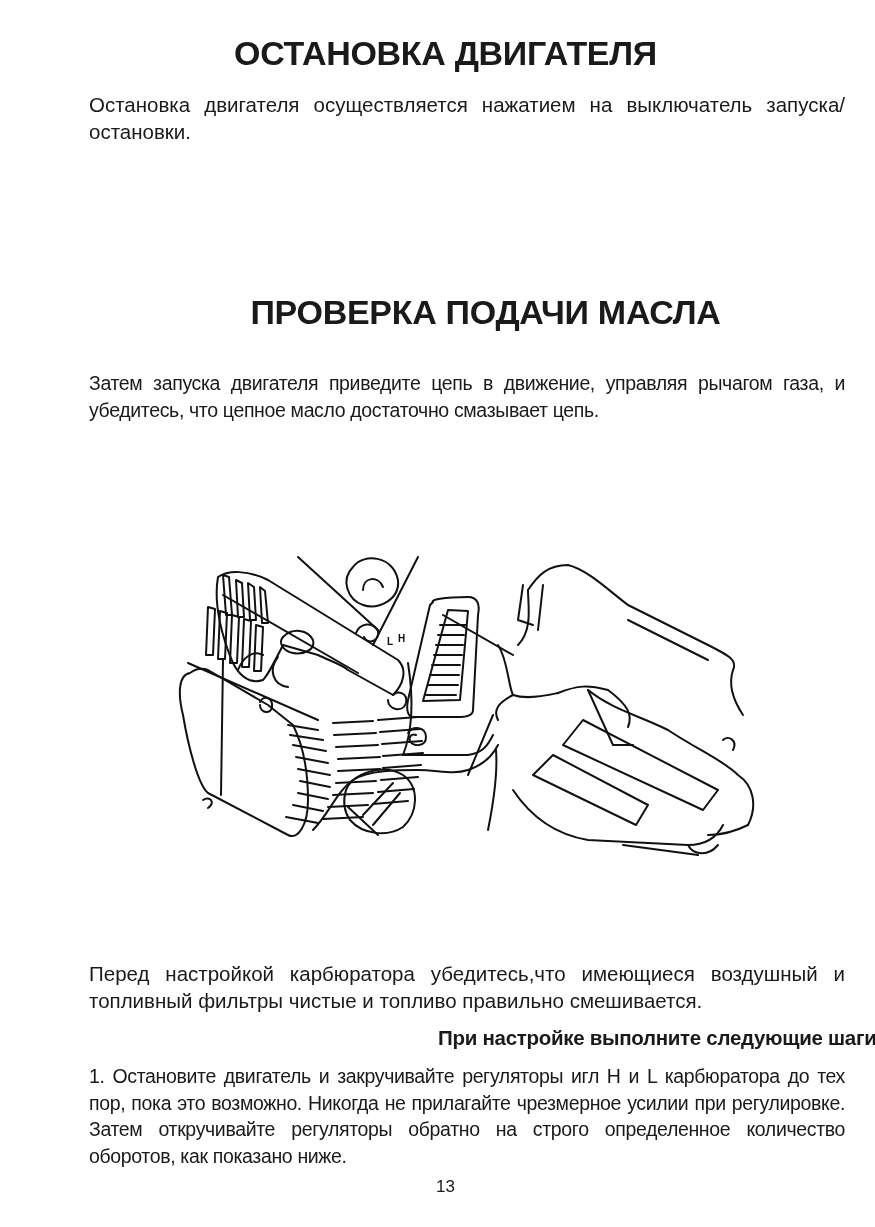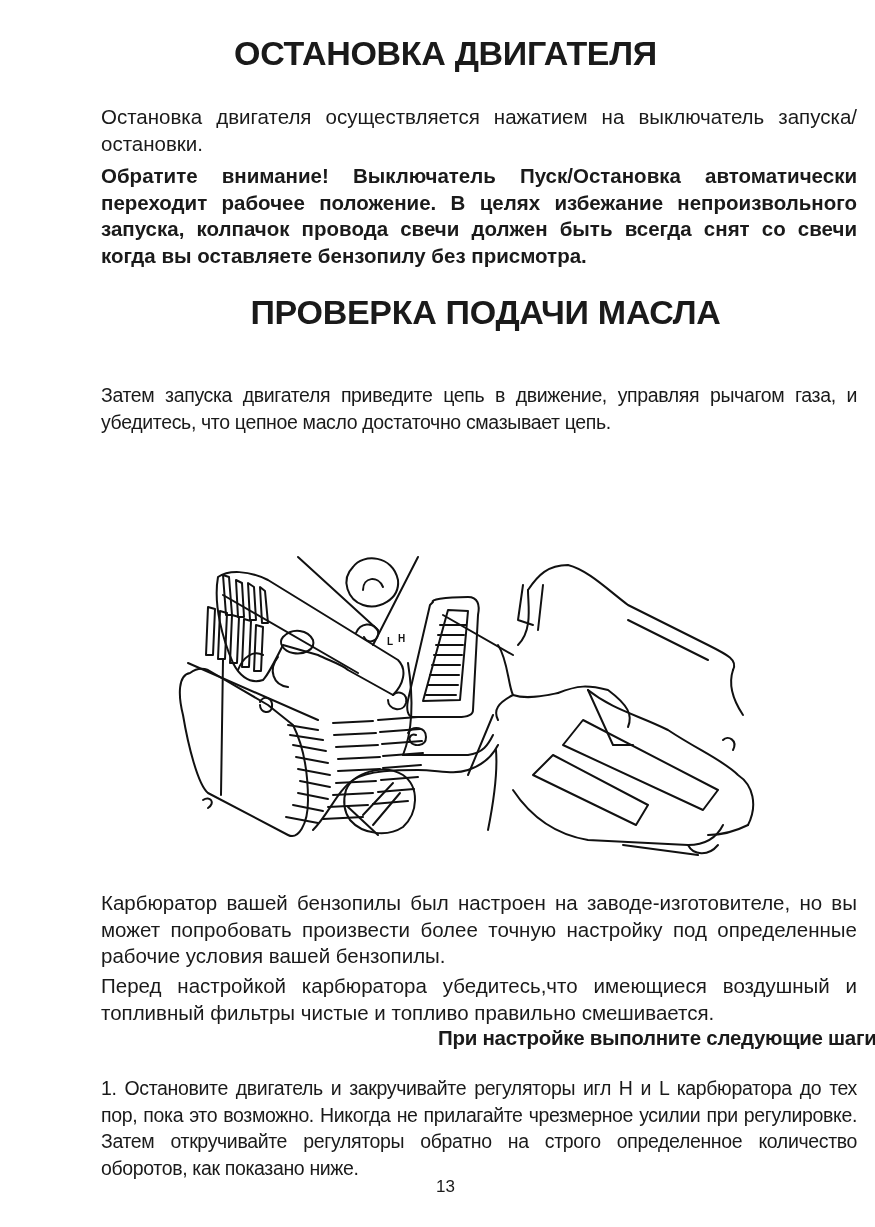--- a/index.html
+++ b/index.html
@@ -31,21 +31,21 @@
       margin: 0;
     }
     .para {
       position: absolute;
       left: 81px;
       width: 756px;
       font-size: 20.5px;
       line-height: 26.5px;
       text-align: justify;
       text-align-last: left;
-      margin: 12px;
+      margin: 0;
     }
     .para.bold { font-weight: bold; }
     .para.narrow {
       font-size: 19.5px;
       letter-spacing: -0.35px;
       line-height: 26.5px;
     }
     .subheading {
       position: absolute;
       left: 0; width: 875px;
@@ -90,21 +90,20 @@
   </style>
 </head>
 <body>
 
 <div class="page">
 
   <h1 class="heading" style="top:33px;">ОСТАНОВКА ДВИГАТЕЛЯ</h1>
 
   <p class="para" style="top:92px;">Остановка двигателя осуществляется нажатием на выключатель запуска/остановки.</p>
 
-  <p class="para bold" style="top:151px;">Обратите внимание! Выключатель Пуск/Остановка  автоматически переходит рабочее положение. В целях избежание непроизвольного запуска, колпачок провода свечи должен быть всегда снят со свечи когда вы оставляете  бензопилу без присмотра.</p>
 
   <h1 class="heading" style="top:292px;padding-left:40px;">ПРОВЕРКА ПОДАЧИ МАСЛА</h1>
 
   <p class="para narrow" style="top:370px;">Затем запуска двигателя приведите цепь в движение, управляя  рычагом газа, и убедитесь, что цепное масло достаточно смазывает цепь.</p>
 
 
   <div class="figure">
     <svg viewBox="0 0 610 315">
 
       <path d="M 130 12 L 210 85"></path>
@@ -205,21 +204,20 @@
       <path d="M 385 210 L 480 260 L 468 280 L 365 230 Z"></path>
       <path d="M 345 245 C 365 275, 390 290, 420 295 L 520 300 C 540 300, 550 290, 555 280"></path>
       <path d="M 520 300 C 525 310, 540 312, 550 300"></path>
       <path d="M 580 280 C 570 285, 555 290, 540 290"></path>
       <path d="M 455 300 L 530 310"></path>
     </svg>
     <span class="fig-label" style="left:219px; top:91px;">L</span>
     <span class="fig-label" style="left:230px; top:88px;">H</span>
   </div>
 
-  <p class="para" style="top:878px;">Карбюратор вашей бензопилы был настроен на заводе-изготовителе, но вы может попробовать произвести более точную настройку под определенные рабочие условия вашей бензопилы.</p>
 
   <p class="para" style="top:961px;">Перед настройкой карбюратора убедитесь,что имеющиеся воздушный и топливный фильтры чистые и топливо правильно смешивается.</p>
 
   <h2 class="subheading" style="top:1025px;">При настройке выполните следующие шаги:</h2>
 
   <p class="para narrow" style="top:1063px;">1. Остановите двигатель и закручивайте регуляторы игл H и L карбюратора до тех пор, пока это возможно. Никогда не прилагайте чрезмерное усилии при регулировке. Затем откручивайте регуляторы обратно на строго определенное количество оборотов, как показано ниже.</p>
 
   <div class="page-number">13</div>
 </div>
 

